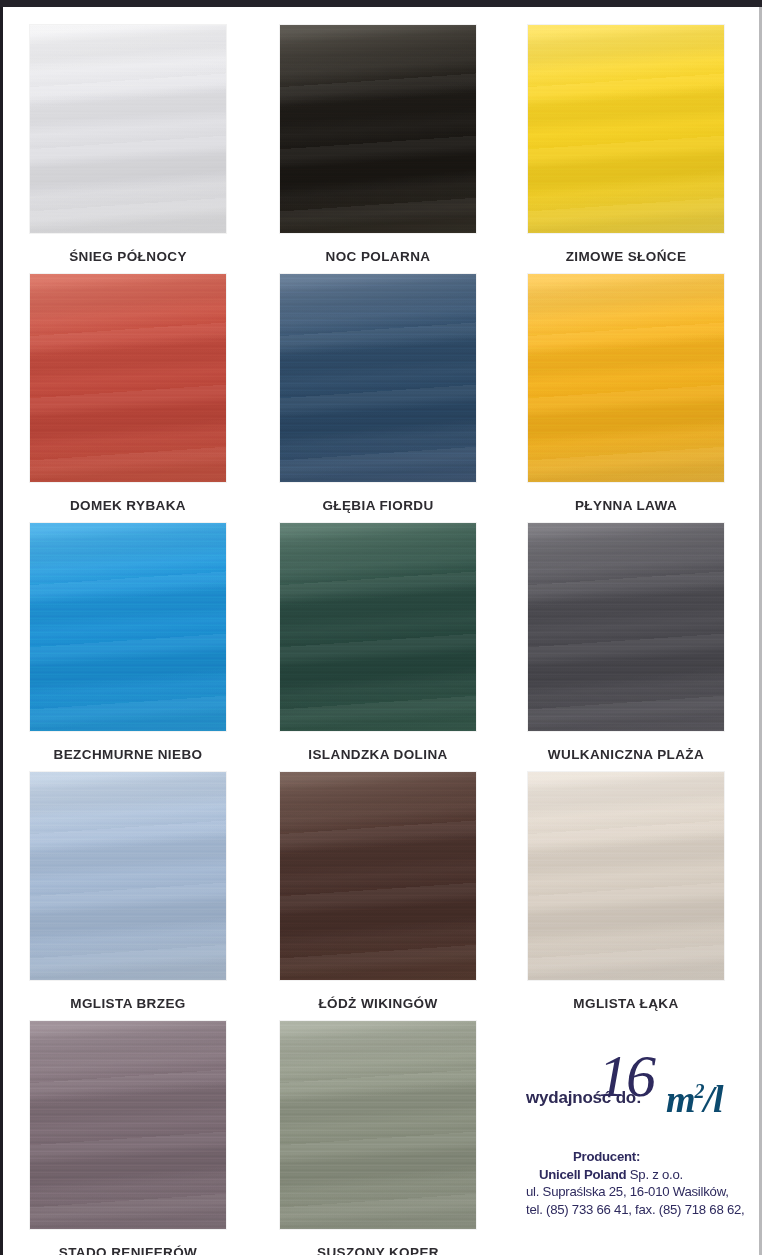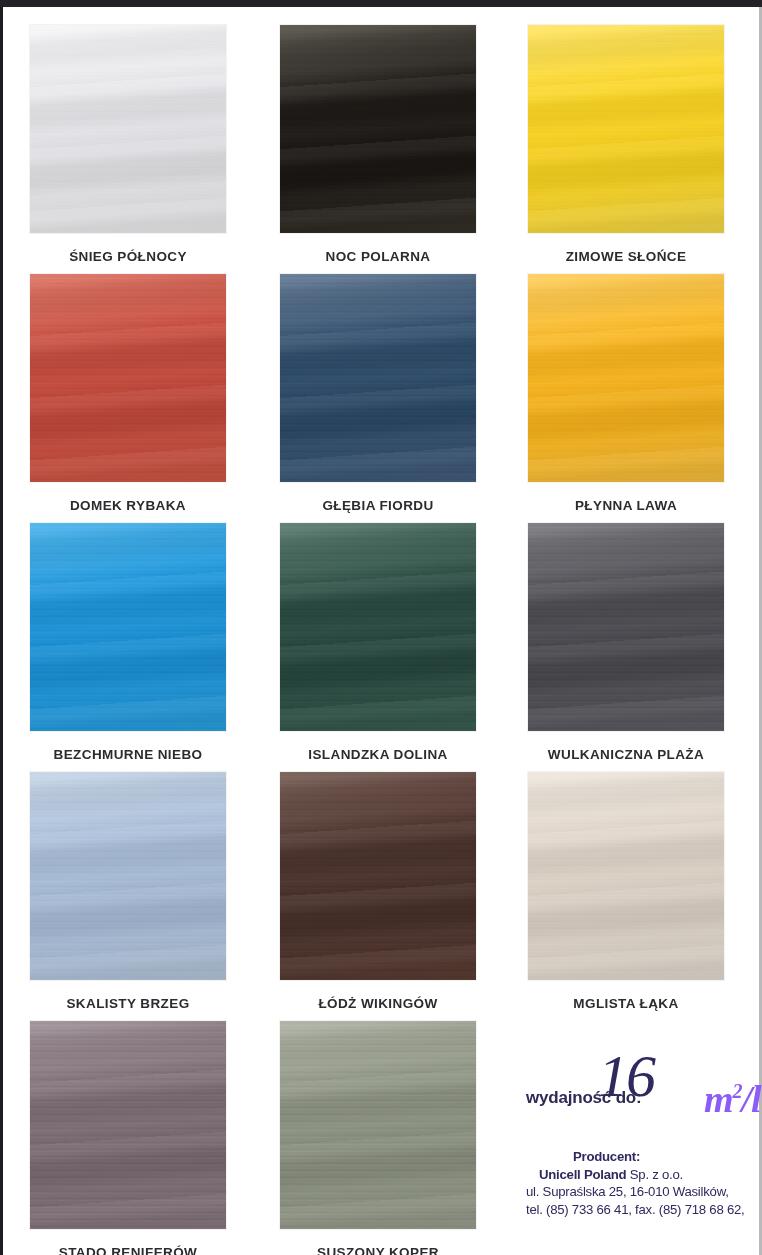--- a/index.html
+++ b/index.html
@@ -156,23 +156,22 @@
 
   .yield-unit {
     position: absolute;
     left: 140px;
     top: 28px;
     font-family: "Liberation Serif", serif;
     font-style: italic;
     font-weight: bold;
     font-size: 38px;
     line-height: 38px;
-    color: #8b5cf6;
+    color: #0c4a6e;
     letter-spacing: -1px;
-    margin-left: 38px;
   }
   .yield-unit sup {
     font-size: 20px;
     vertical-align: super;
   }
 
   .contact {
     margin-top: 30px;
     color: #2e2a5e;
     font-family: "Liberation Sans", sans-serif;
@@ -265,21 +264,21 @@
           <div class="sheen"></div>
         </div>
         <div class="swatch-label">WULKANICZNA PLAŻA</div>
       </div>
       <div class="swatch-cell" style="left: 30px; top: 765px;">
         <div class="swatch" style="background: linear-gradient(174deg, rgb(188, 206, 227) 0%, rgb(168, 189, 216) 38%, rgb(168, 189, 216) 72%, rgb(188, 206, 227) 100%);">
           <div class="wave"></div>
           <div class="grain"></div>
           <div class="sheen"></div>
         </div>
-        <div class="swatch-label">SKALISTY BRZEG</div>
+        <div class="swatch-label">MGLISTA BRZEG</div>
       </div>
       <div class="swatch-cell" style="left: 280px; top: 765px;">
         <div class="swatch" style="background: linear-gradient(174deg, rgb(94, 64, 53) 0%, rgb(73, 48, 42) 38%, rgb(73, 48, 42) 72%, rgb(94, 64, 53) 100%);">
           <div class="wave"></div>
           <div class="grain"></div>
           <div class="sheen"></div>
         </div>
         <div class="swatch-label">ŁÓDŻ WIKINGÓW</div>
       </div>
       <div class="swatch-cell" style="left: 528px; top: 765px;">

